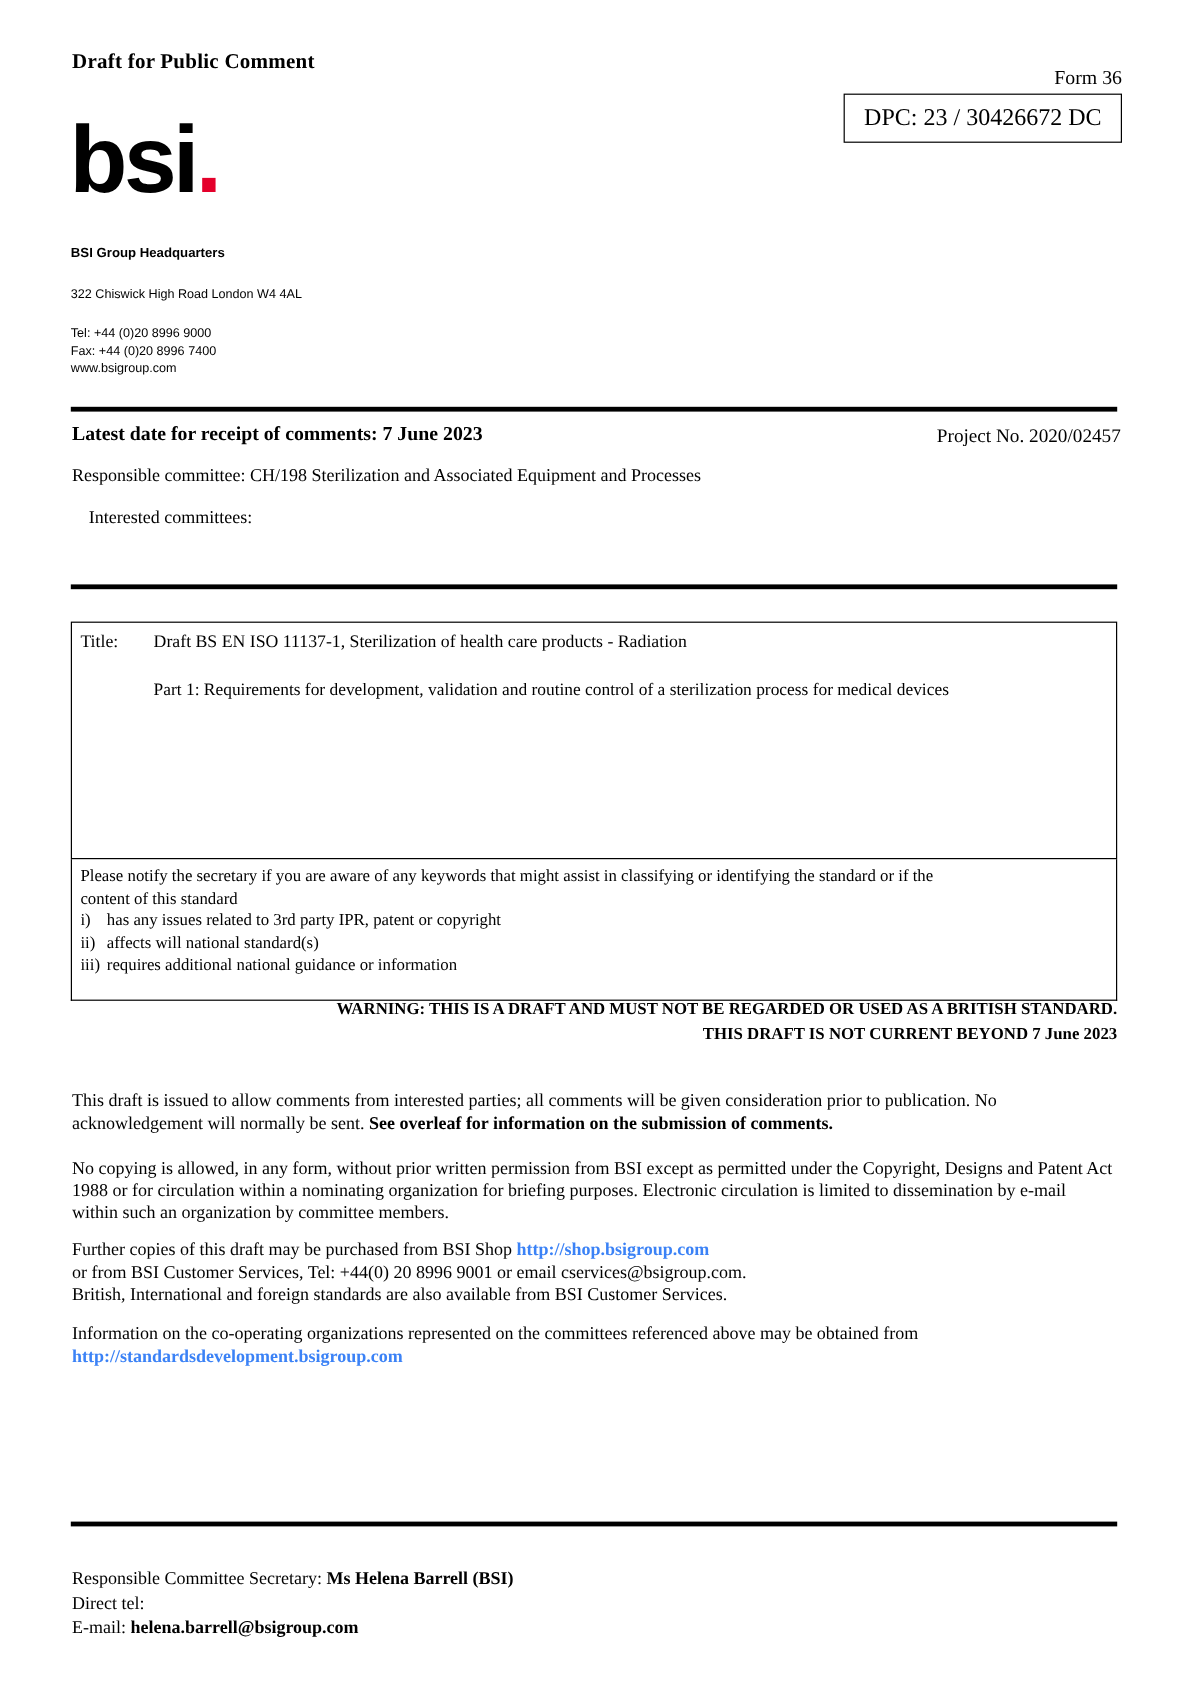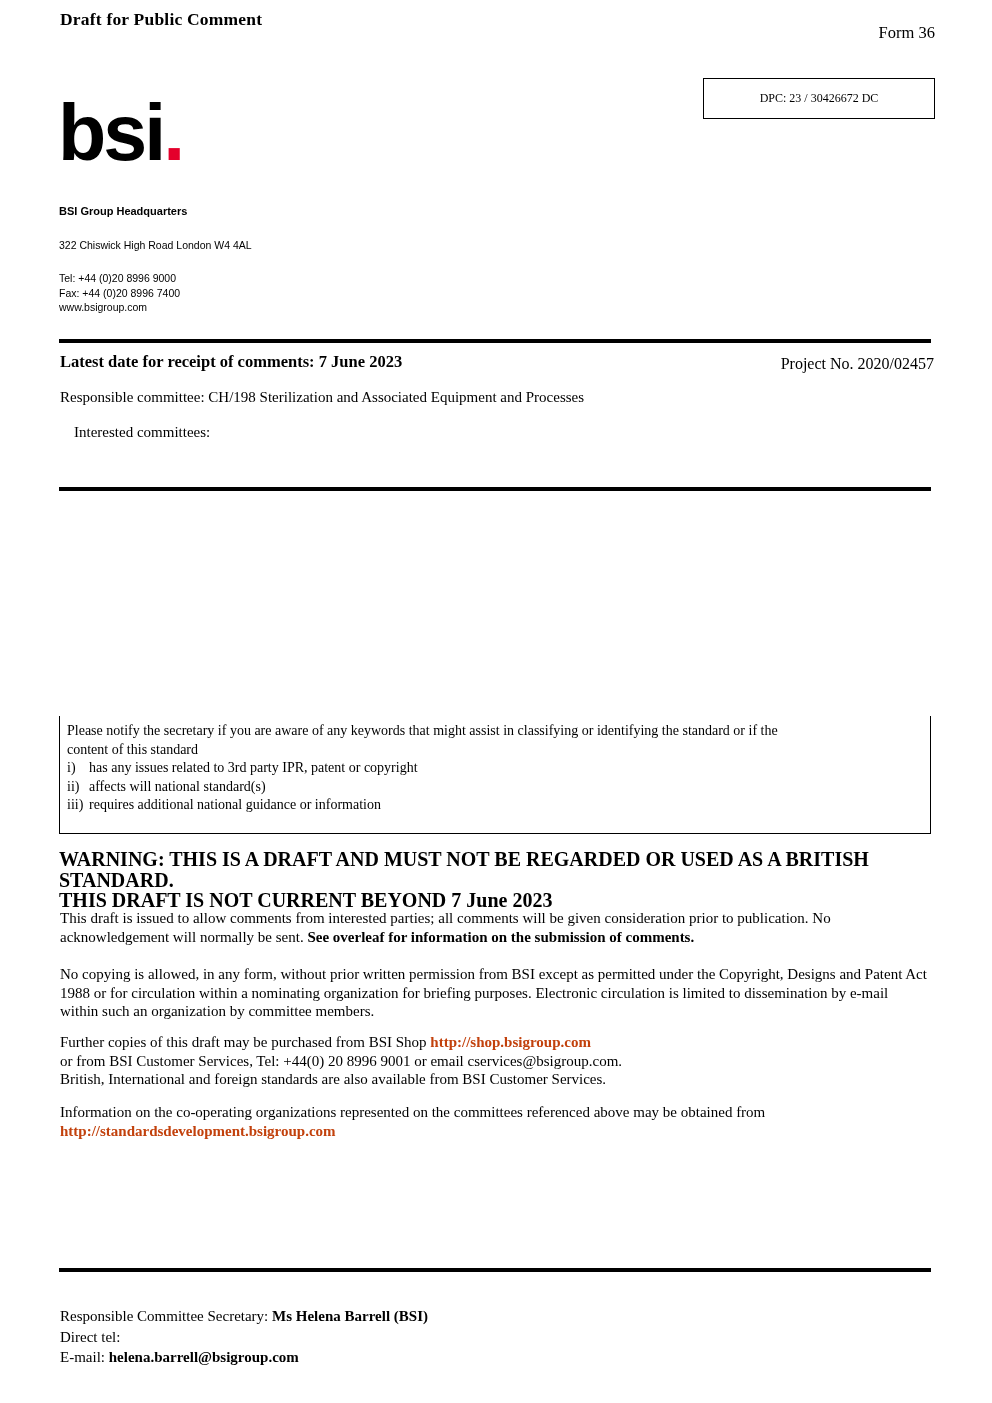--- a/index.html
+++ b/index.html
@@ -24,20 +24,21 @@
     left: 55px;
     top: 0;
     width: 882px;
     height: 1403px;
   }
 
   
   .top-row {
     position: relative;
     height: 52px;
+    margin-top: 32px;
   }
   .draft-label {
     position: absolute;
     left: 5px;
     top: 9px;
     font-weight: bold;
     font-size: 17.5px;
     letter-spacing: 0.2px;
   }
   .form-no {
@@ -50,21 +51,21 @@
   
   .dpc-box {
     position: absolute;
     right: 2px;
     top: 78px;
     width: 232px;
     height: 41px;
     border: 1.5px solid #000;
     box-sizing: border-box;
     text-align: center;
-    font-size: 12px;
+    font-size: 20px;
     line-height: 38px;
   }
 
   
   .logo {
     position: absolute;
     left: 3px;
     top: 93px;
     font-family: Liberation Sans, sans-serif;
     font-weight: bold;
@@ -187,44 +188,44 @@
   .kw-box .li .num {
     display: inline-block;
     width: 22px;
     margin-left: -14px;
   }
 
   
   .warning {
     position: absolute;
     left: 4px;
-    top: 849px;
+    top: 832px;
     width: 872px;
-    text-align: left;
-    font-weight: bold;
-    font-size: 20px;
+    text-align: right;
+    font-weight: bold;
+    font-size: 14px;
     line-height: 20.5px;
   }
 
   
   .para {
     position: absolute;
     left: 5px;
     width: 868px;
     font-size: 15px;
     line-height: 18.5px;
     text-align: left;
   }
   .p1 { top: 909px; }
   .p2 { top: 965px; }
   .p3 { top: 1033px; }
   .p4 { top: 1103px; }
   b.inline { font-weight: bold; }
   .link {
-    color: #c2410c;
+    color: #3b82f6;
     font-weight: bold;
   }
 
   
   .footer {
     position: absolute;
     left: 5px;
     top: 1306px;
     font-size: 15px;
     line-height: 20.5px;
@@ -259,20 +260,25 @@
 
     <div class="rule-thick rule-r1"></div>
     <div class="rule-thick rule-r2"></div>
     <div class="rule-thick rule-r3"></div>
 
     <div class="latest">Latest date for receipt of comments: 7 June 2023</div>
     <div class="projno">Project No. 2020/02457</div>
     <div class="resp-cttee">Responsible committee: CH/198 Sterilization and Associated Equipment and Processes</div>
     <div class="int-cttee">Interested committees:</div>
 
+    <div class="title-box">
+      <div class="title-lbl">Title:</div>
+      <div class="title-t1">Draft BS EN ISO 11137-1, Sterilization of health care products - Radiation</div>
+      <div class="title-t2">Part 1: Requirements for development, validation and routine control of a sterilization process for medical devices</div>
+    </div>
 
     <div class="kw-box">
       <div>Please notify the secretary if you are aware of any keywords that might assist in classifying or identifying the standard or if the</div>
       <div>content of this standard</div>
       <div class="li"><span class="num">i)</span><span>has any issues related to 3rd party IPR, patent or copyright</span></div>
       <div class="li"><span class="num">ii)</span><span>affects will national standard(s)</span></div>
       <div class="li"><span class="num">iii)</span><span>requires additional national guidance or information</span></div>
     </div>
 
     <div class="warning">

